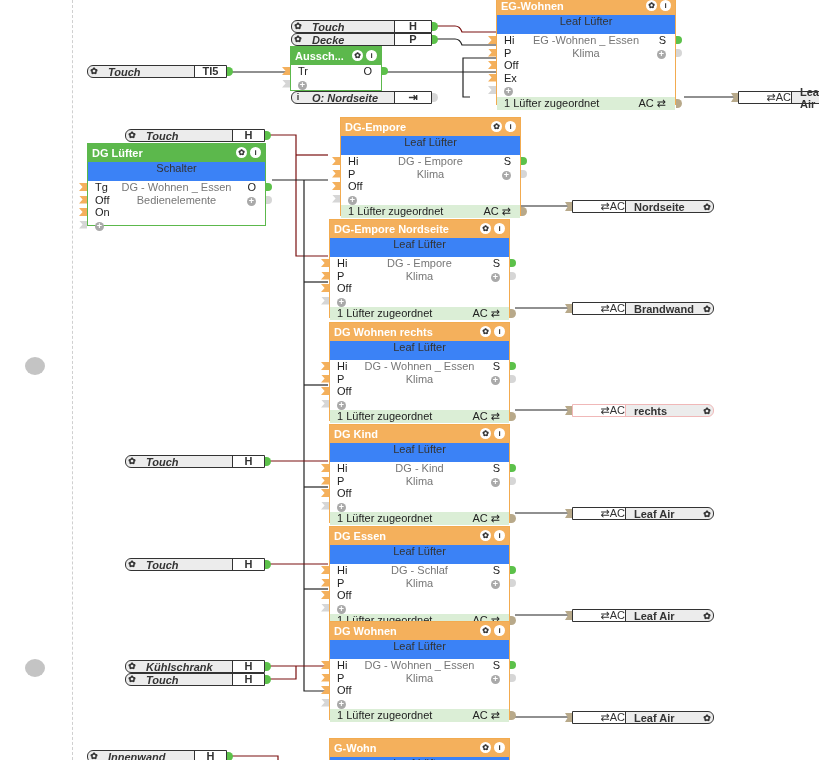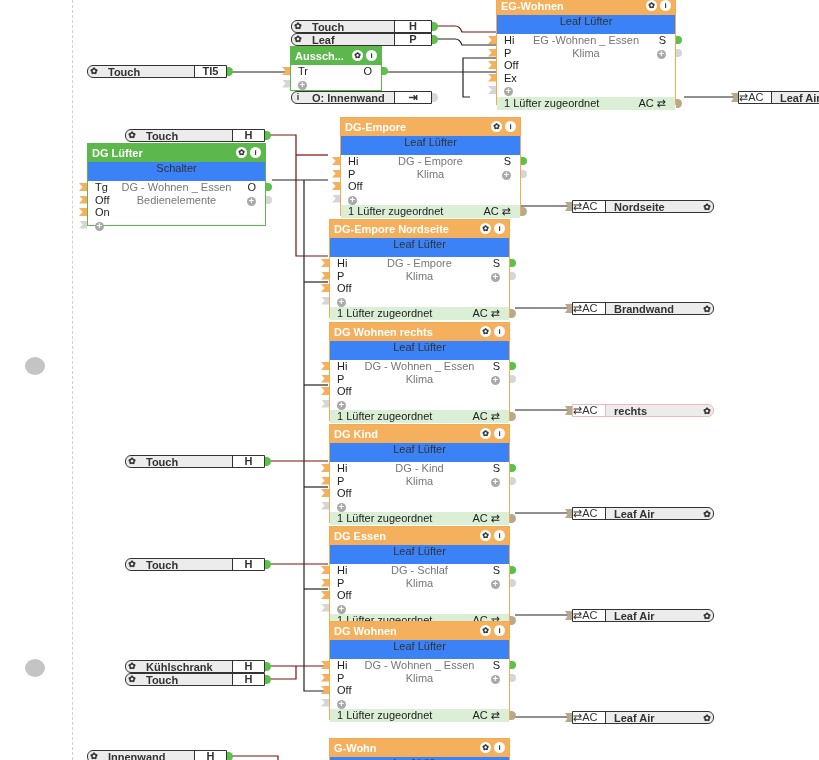--- a/index.html
+++ b/index.html
@@ -3,28 +3,28 @@
 <meta charset="utf-8">
 <style>
   html,body{margin:0;padding:0;}
   body{width:819px;height:760px;position:relative;overflow:hidden;background:#fff;font-family:"Liberation Sans",sans-serif;font-size:11px;color:#222;}
   .vline{position:absolute;left:72px;top:0;width:0;height:760px;border-left:1px dashed #d0d0d0;}
   .dot{position:absolute;left:25px;width:20px;height:18px;border-radius:50%;background:#c4c4c4;}
   svg.wires{position:absolute;left:0;top:0;width:819px;height:760px;pointer-events:none;}
   
   .pill{position:absolute;height:11px;border:1px solid #333;border-radius:6px 0 0 6px;background:#ececec;display:flex;align-items:center;font-weight:bold;font-size:11px;color:#333;box-sizing:content-box;}
   .pill .gear{width:12px;text-align:center;font-size:9px;line-height:11px;}
-  .pill .lbl{flex:1;padding-left:8px;white-space:nowrap;overflow:hidden;}
+  .pill .lbl{flex:1;padding-left:8px;white-space:nowrap;overflow:hidden;font-style:italic;}
   .pill .tag{border-left:1px solid #333;background:#fff;height:11px;line-height:11px;text-align:center;font-weight:bold;}
   .pill .out{position:absolute;right:-7px;top:1px;width:6px;height:9px;border-radius:0 5px 5px 0;background:#5cc14a;}
   .pill .out.grey{background:#d6d6d6;}
   
   .opill{position:absolute;height:11px;border:1px solid #333;border-radius:0 6px 6px 0;background:#ececec;display:flex;align-items:center;font-weight:bold;font-size:11px;color:#333;}
   .opill.pink{border-color:#f0b8b8;}
-  .opill .tag{width:32px;background:#fff;border-right:1px solid #333;height:11px;line-height:11px;font-weight:normal;text-align:left;}
+  .opill .tag{width:32px;background:#fff;border-right:1px solid #333;height:11px;line-height:11px;font-weight:normal;text-align:right;padding-left:20px;}
   .opill.pink .tag{border-right-color:#f0b8b8;}
   .opill .lbl{flex:1;padding-left:8px;}
   .opill .gear{width:12px;font-size:9px;text-align:center;}
   .opill .inp{position:absolute;left:-8px;top:1px;width:7px;height:9px;background:#b8a98a;clip-path:polygon(0 0,100% 0,100% 100%,0 100%,40% 50%);}
   
   .block{position:absolute;border:1px solid #f2ab50;background:#fff;}
   .block.green{border-color:#5cb84c;}
   .bhead{height:18px;background:#f4b05c;color:#fff;font-weight:bold;font-size:11px;line-height:18px;padding-left:4px;position:relative;}
   .block.green .bhead{background:#5cb84c;}
   .bicons{position:absolute;right:4px;top:3px;display:flex;gap:3px;}
@@ -82,33 +82,33 @@
 </svg>
 
 <div class="pill" style="left:291px;top:20px;width:139px">
   <span class="gear">✿</span>
     <span class="lbl">Touch</span>
     <span class="tag" style="width:36px">H</span>
     <span class="out"></span>
 </div>
 <div class="pill" style="left:291px;top:33px;width:139px">
   <span class="gear">✿</span>
-    <span class="lbl">Leaf</span>
+    <span class="lbl">Decke</span>
     <span class="tag" style="width:36px">P</span>
     <span class="out"></span>
 </div>
 <div class="pill" style="left:87px;top:65px;width:138px">
   <span class="gear">✿</span>
     <span class="lbl">Touch</span>
     <span class="tag" style="width:31px">TI5</span>
     <span class="out"></span>
 </div>
 <div class="pill" style="left:291px;top:91px;width:139px">
   <span class="gear">i</span>
-    <span class="lbl">O: Innenwand</span>
+    <span class="lbl">O: Nordseite</span>
     <span class="tag" style="width:36px">⇥</span>
     <span class="out grey"></span>
 </div>
 <div class="pill" style="left:125px;top:129px;width:138px">
   <span class="gear">✿</span>
     <span class="lbl">Touch</span>
     <span class="tag" style="width:31px">H</span>
     <span class="out"></span>
 </div>
 <div class="pill" style="left:125px;top:455px;width:138px">

